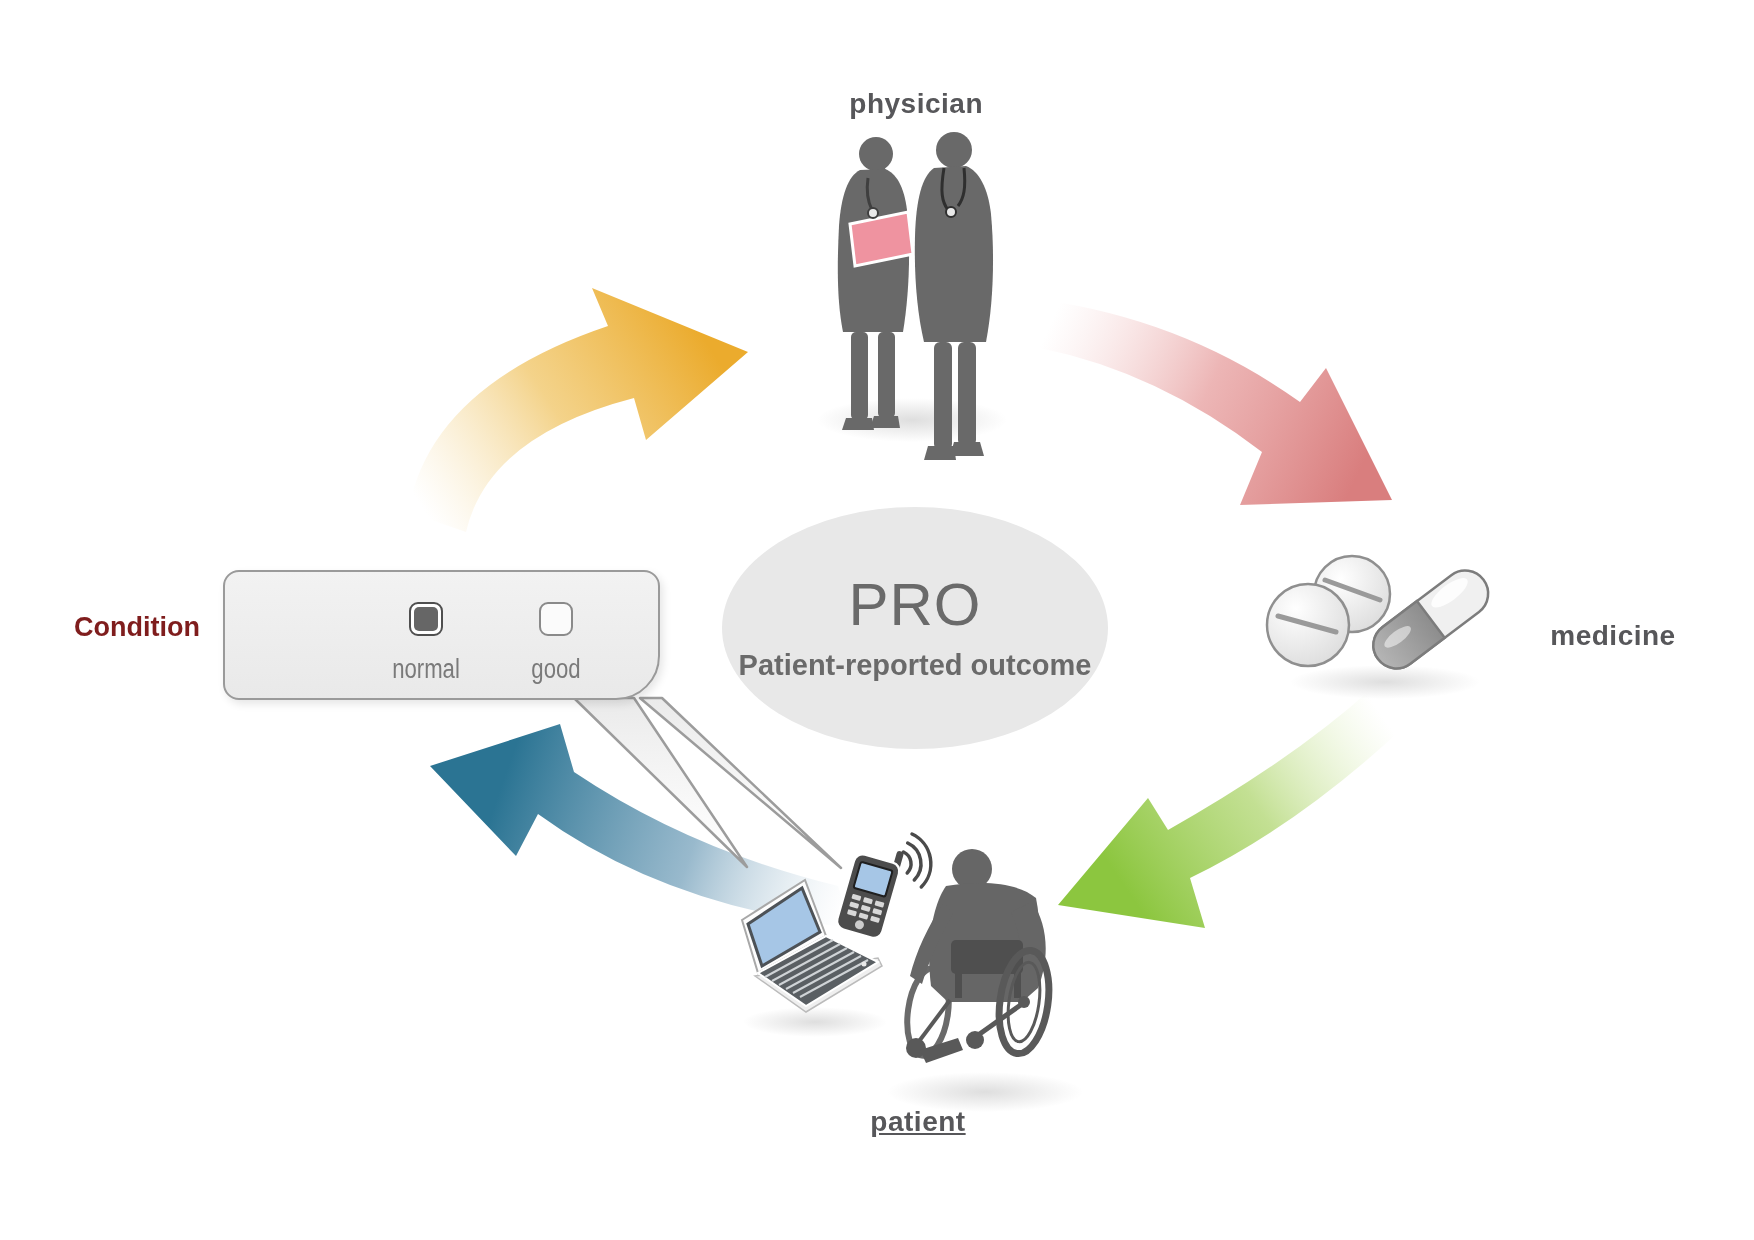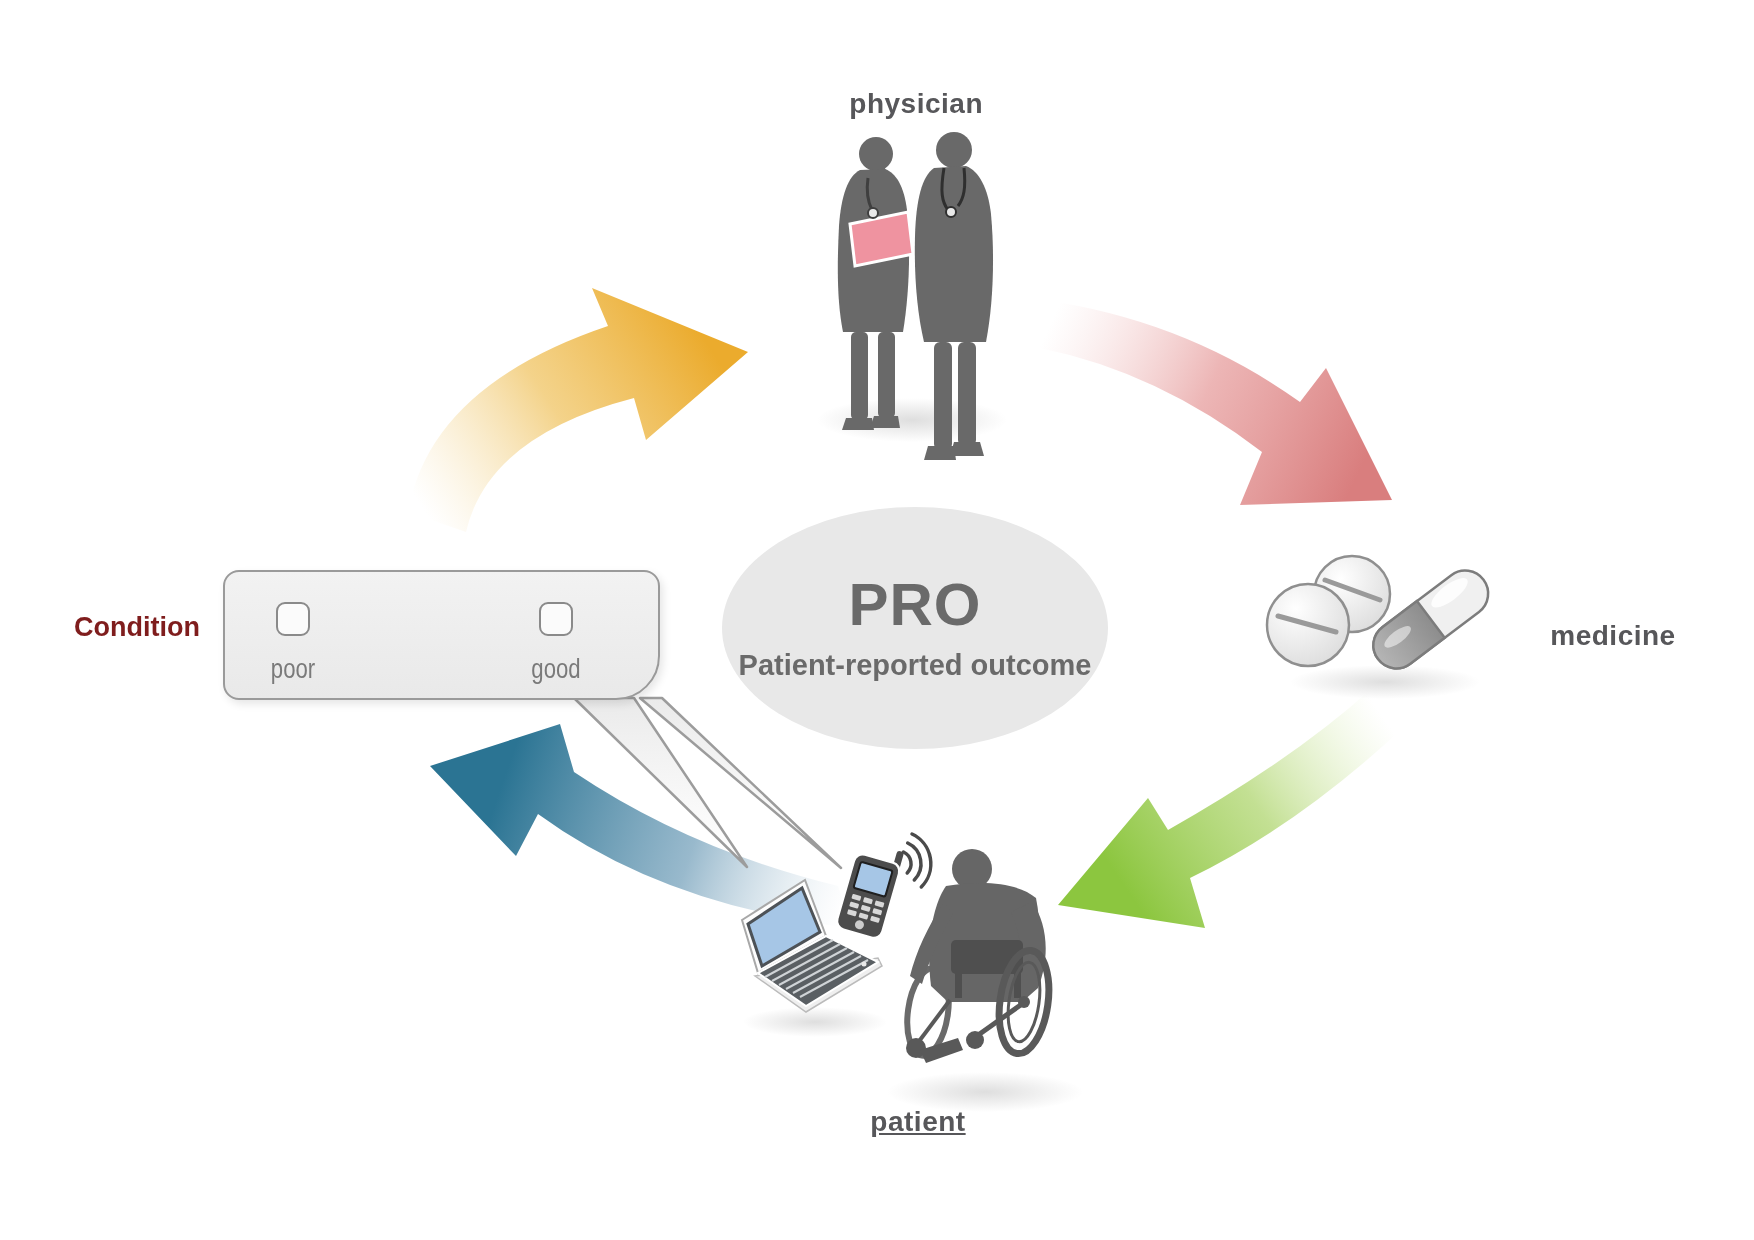--- a/index.html
+++ b/index.html
@@ -11,21 +11,21 @@
   .node-label{
     position:absolute;font-size:28px;font-weight:bold;color:#57575a;
     text-align:center;letter-spacing:.5px;
   }
   
   .pro-ellipse{
     position:absolute;left:722px;top:507px;width:386px;height:242px;
     border-radius:50%;background:#e8e8e8;
     display:flex;flex-direction:column;align-items:center;justify-content:center;
   }
-  .pro-title{font-size:60px;font-weight:bold;color:#6a6a6a;letter-spacing:1px;line-height:1;}
+  .pro-title{font-size:60px;font-weight:normal;color:#6a6a6a;letter-spacing:1px;line-height:1;}
   .pro-subtitle{font-size:29px;font-weight:bold;color:#6a6a6a;margin-top:14px;}
   
   .condition-panel{
     position:absolute;left:223px;top:570px;width:437px;height:130px;
     background:linear-gradient(180deg,#f2f2f2 0%,#e9e9e9 100%);
     border:2px solid #9a9a9a;border-radius:16px 16px 44px 16px;
     box-shadow:3px 4px 9px rgba(0,0,0,0.10);box-sizing:border-box;
   }
   .cond-option{position:absolute;width:110px;top:0;height:100%;}
   .cond-option .checkbox{
@@ -215,23 +215,23 @@
     <div class="pro-title">PRO</div>
     <div class="pro-subtitle">Patient-reported outcome</div>
   </div>
 
   <div class="node-label" style="left:833px;top:88px;width:150px;text-align:right;">physician</div>
   <div class="node-label" style="left:1548px;top:620px;width:130px;">medicine</div>
   <div class="node-label" style="left:843px;top:1106px;width:150px;text-decoration:underline;">patient</div>
   <div class="condition-label">Condition</div>
 
   <div class="condition-panel">
-    <div class="cond-option" style="left:13px;">
-      <div class="checkbox"></div>
-      <div class="opt-label">poor</div>
+    <div class="cond-option" style="left:146px;">
+      <div class="checkbox checked"></div>
+      <div class="opt-label">normal</div>
     </div>
     <div class="cond-option" style="left:276px;">
       <div class="checkbox"></div>
       <div class="opt-label">good</div>
     </div>
   </div>
 
 </div>
 
 </body></html>

